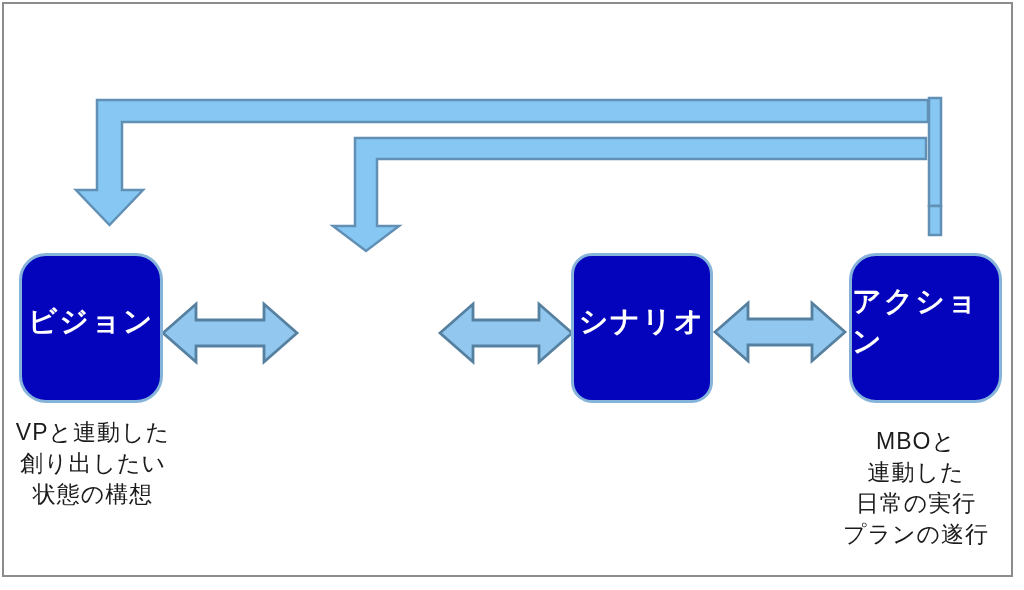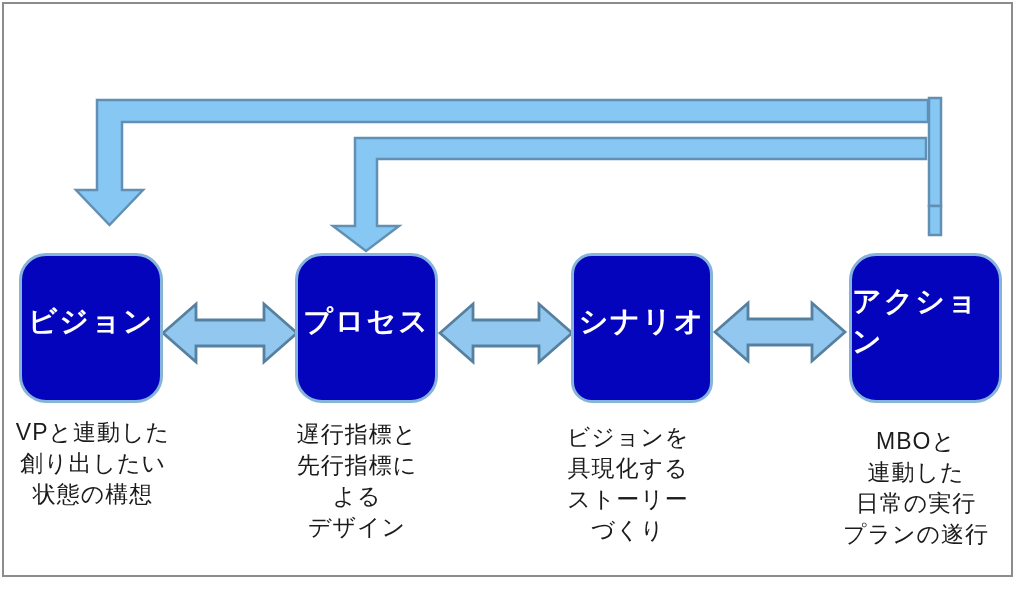--- a/index.html
+++ b/index.html
@@ -55,39 +55,28 @@
     <rect class="elbow" x="929" y="206" width="12" height="29"></rect>
 
     <polygon class="harrow" points="163,333 196,304 196,320 264,320 264,304 297,333 264,362 264,346 196,346 196,362"></polygon>
     <polygon class="harrow" points="440,333 473,304 473,320 539,320 539,304 572,333 539,362 539,346 473,346 473,362"></polygon>
     <polygon class="harrow" points="715,332 748,303 748,319 812,319 812,303 845,332 812,361 812,345 748,345 748,361"></polygon>
   </svg>
 
   <div class="node" style="left:19px;width:144px;">
     <span class="label">ビジョン</span>
   </div>
-  <div class="node" style="left:295px;width:143px;">
-    <span class="label">プロセス</span>
-  </div>
   <div class="node" style="left:571px;width:142px;border-radius:21px;">
     <span class="label">シナリオ</span>
   </div>
   <div class="node" style="left:849px;width:153px;">
     <span class="label">アクション</span>
   </div>
 
   <div class="caption" style="left:-27px;top:417px;">VPと連動した
 創り出したい
 状態の構想</div>
-  <div class="caption" style="left:237px;top:419px;">遅行指標と
-先行指標に
-よる
-デザイン</div>
-  <div class="caption" style="left:508px;top:422px;">ビジョンを
-具現化する
-ストーリー
-づくり</div>
   <div class="caption" style="left:796px;top:426px;">MBOと
 連動した
 日常の実行
 プランの遂行</div>
 
 </div>
 
 </body></html>

